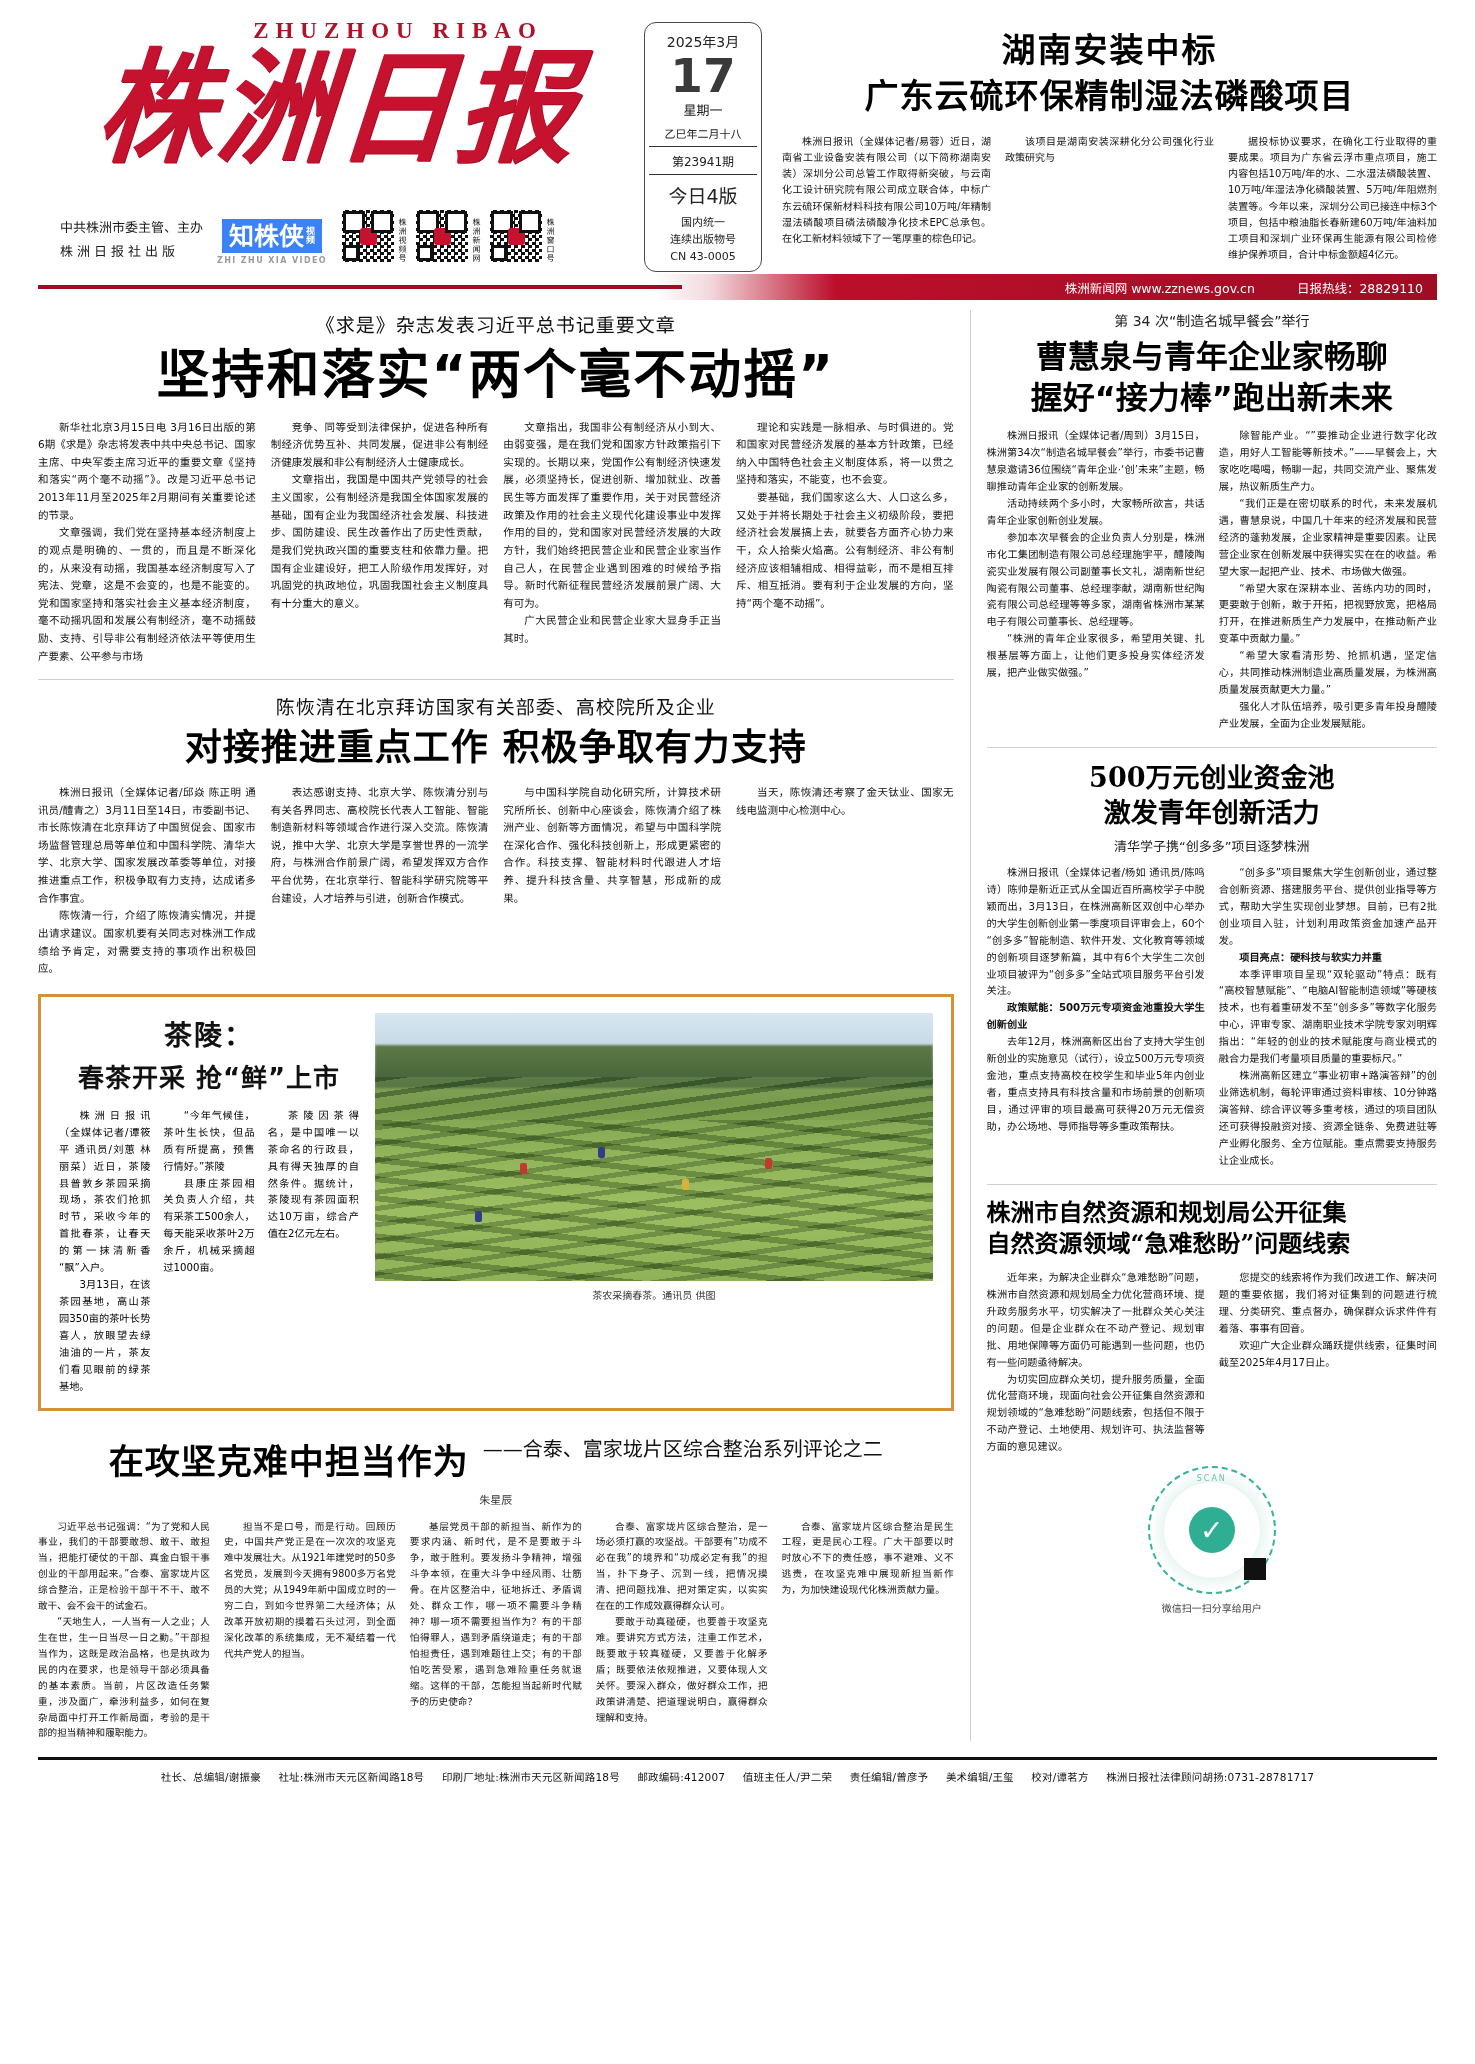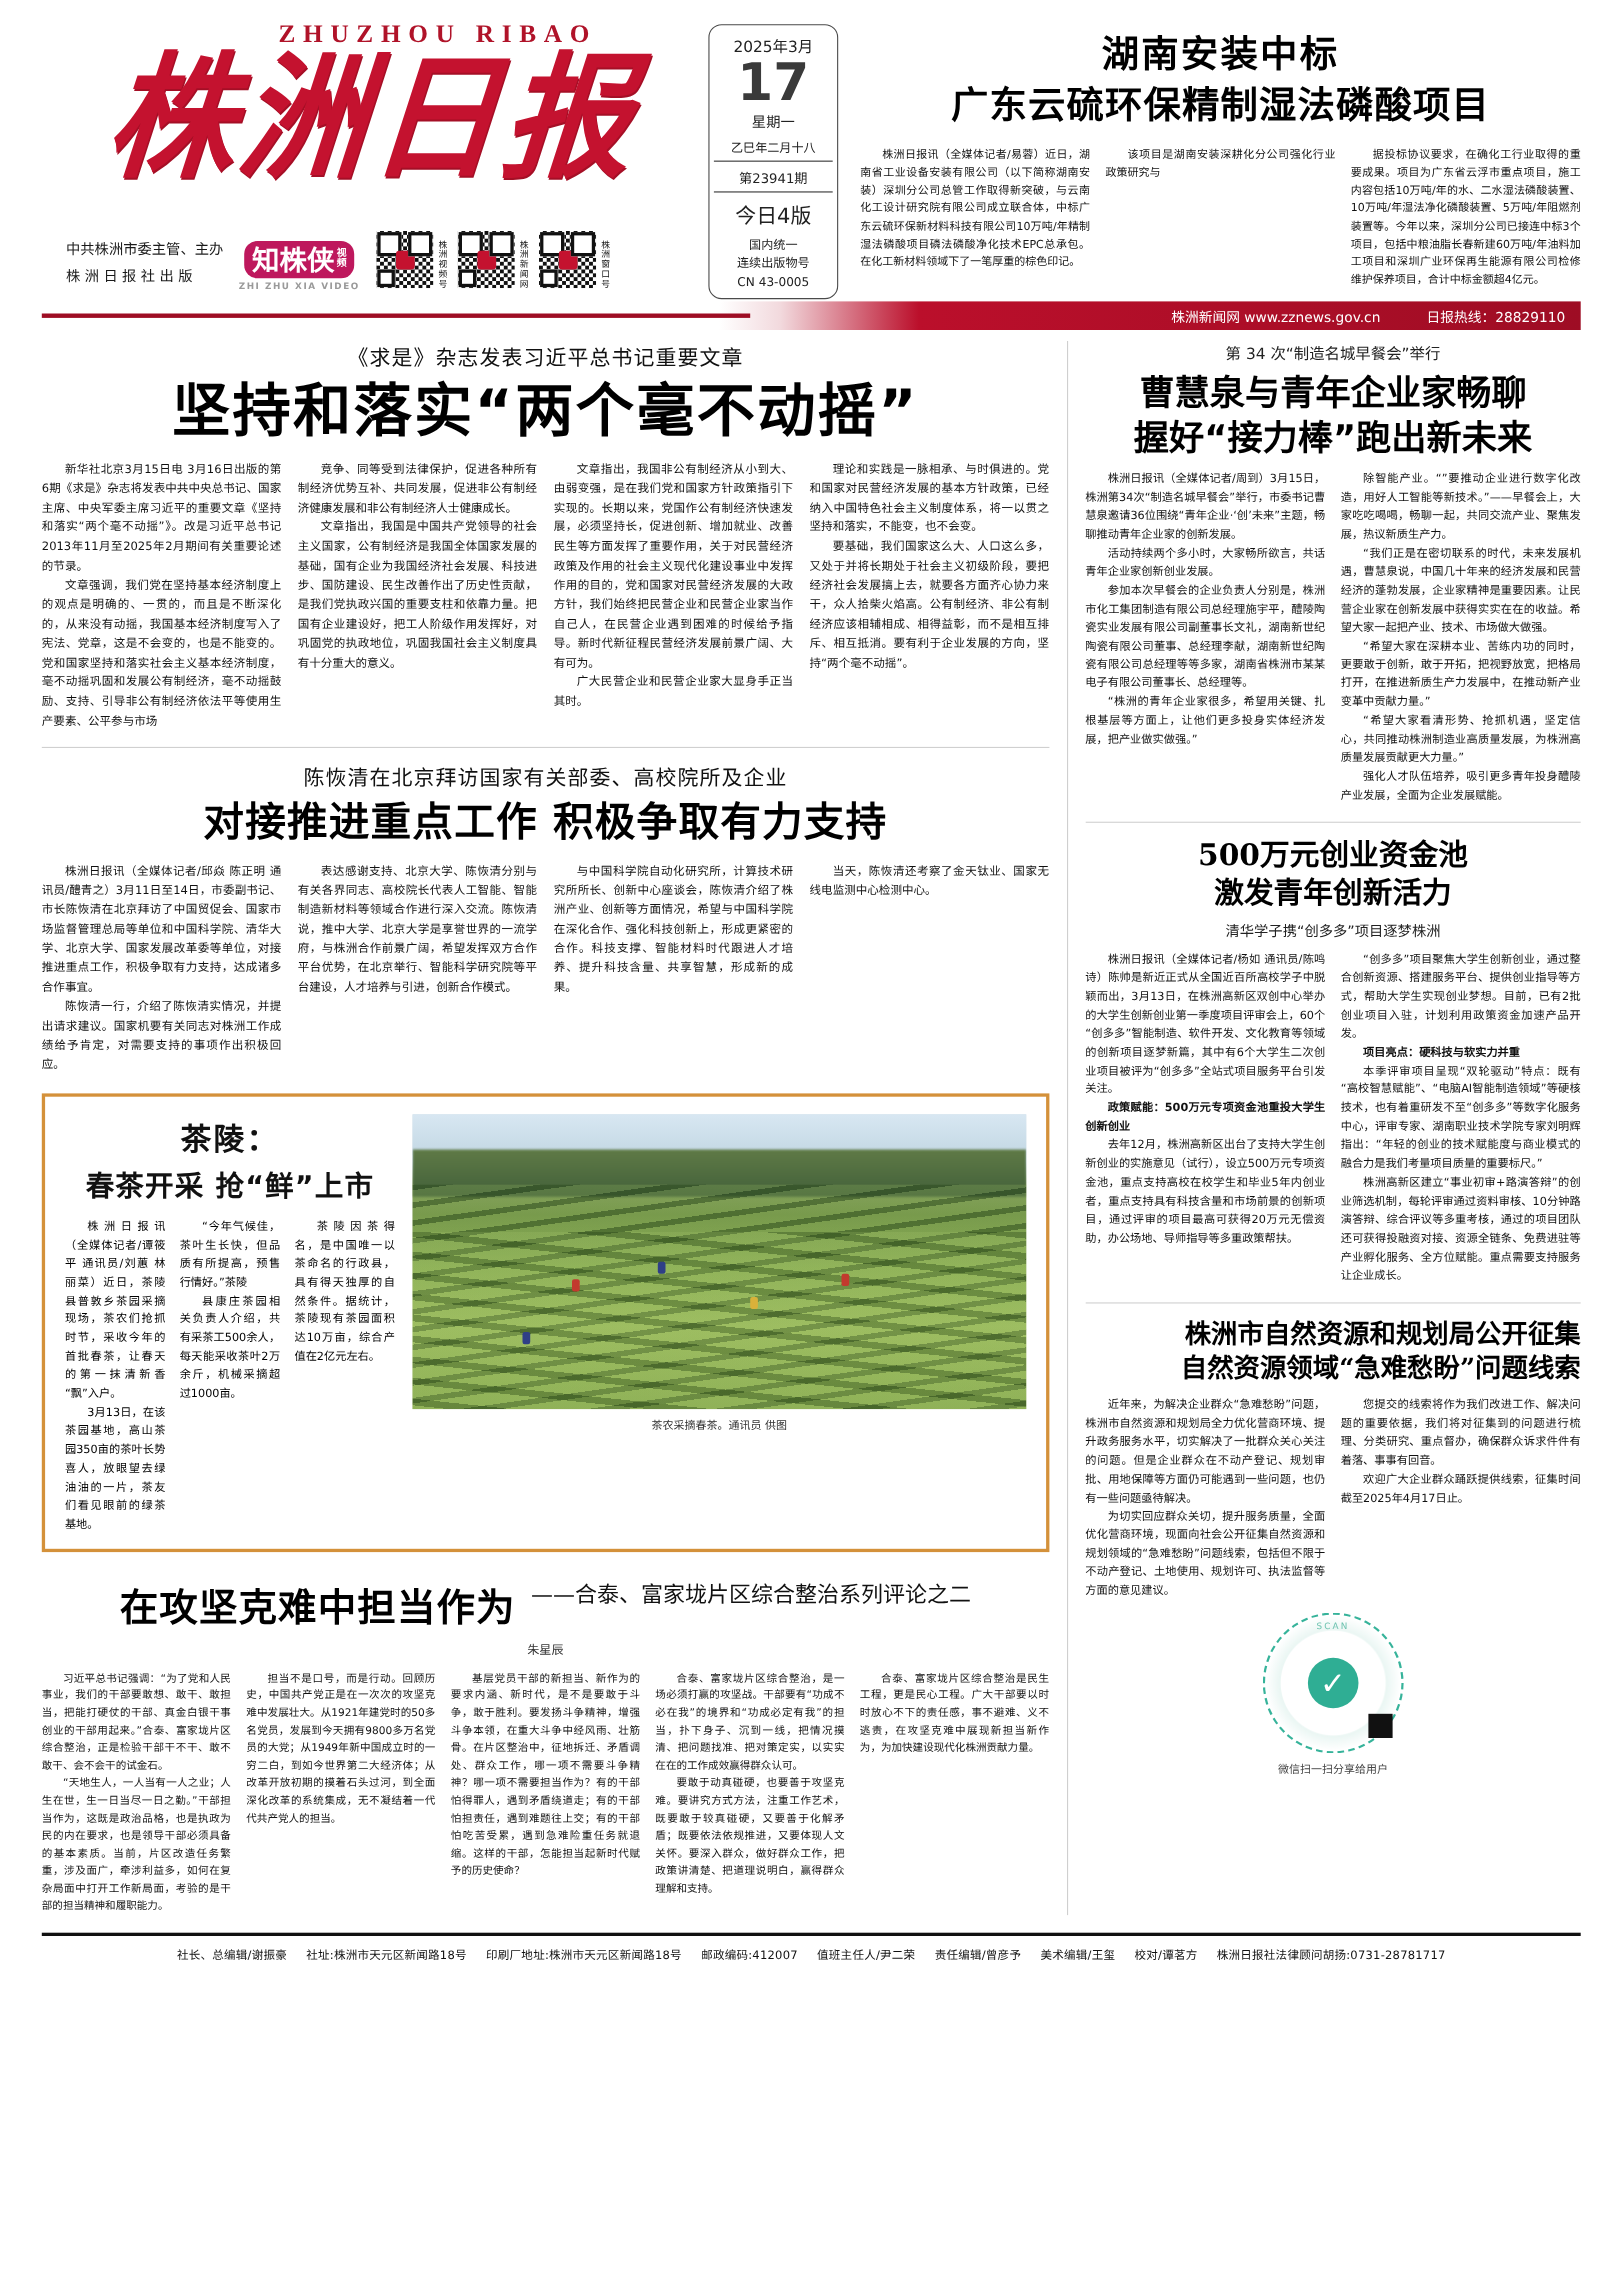--- a/index.html
+++ b/index.html
@@ -26,21 +26,21 @@
     font-size: 116px; letter-spacing: 4px; line-height: 1.18;
     text-align: center; font-style: italic;
     text-shadow: 1px 1px 0 #a50f26;
     transform: skewX(-5deg) scaleY(1.06);
   }
   .brand-meta { display: flex; align-items: flex-end; margin-top: 14px; padding-left: 22px; gap: 14px; }
   .brand-publisher { font-size: 13px; line-height: 1.9; color: #1a1a1a; white-space: nowrap; }
   .brand-publisher div:last-child { letter-spacing: 4px; }
 
   .vlogo {
-    background: #be185d; color: #fff; border-radius: 12px;
+    background: #3b82f6; color: #fff; border-radius: 0;
     padding: 5px 7px 4px 7px; display: flex; align-items: center; gap: 2px; margin-top: 28px;
   }
   .vlogo-main { font-size: 25px; font-weight: 700; letter-spacing: 0px; line-height: 1; }
   .vlogo-side { font-size: 9px; line-height: 1.05; font-weight: 700; }
   .vlogo-wrap { display: flex; flex-direction: column; align-items: center; }
   .vlogo-cap { color: #9a9a9a; font-size: 8px; letter-spacing: 1.4px; margin-top: 3px; font-weight: 700; }
 
   .qr-row { display: flex; gap: 10px; align-items: flex-end; padding-bottom: 2px; }
   .qr-item { display: flex; align-items: flex-end; gap: 2px; }
   .qr-code { width: 54px; height: 54px; background:
@@ -148,21 +148,21 @@
 
   .cols5 { display: flex; gap: 14px; margin-top: 12px; }
   .col5 { flex: 1; font-size: 9.6px; line-height: 1.66; text-align: justify; color: #111; }
   .col5 p { text-indent: 2em; }
 
   
   .rc-block { margin-bottom: 14px; }
   .rc-kicker { text-align: center; font-size: 14px; color: #222; margin-bottom: 7px; }
   .rc-head { text-align: center; font-weight: 700; font-size: 32px; line-height: 1.27; letter-spacing: 0px; color: #000; }
   .rc-head2 { text-align: center; font-weight: 700; font-size: 27px; line-height: 1.3; color: #000; font-family: "DejaVu Serif", serif; }
-  .rc-head3 { text-align: right; font-weight: 700; font-size: 24px; line-height: 1.32; color: #000; font-family: "DejaVu Serif", serif; }
+  .rc-head3 { text-align: left; font-weight: 700; font-size: 24px; line-height: 1.32; color: #000; font-family: "DejaVu Serif", serif; }
   .rc-sub { text-align: center; font-size: 13px; color: #222; margin-top: 6px; }
   .rc-cols { display: flex; gap: 14px; margin-top: 10px; }
   .rc-col { flex: 1; font-size: 10.2px; line-height: 1.66; text-align: justify; color: #111; }
   .rc-col p { text-indent: 2em; }
   .rc-col p.bold-lead { font-weight: 700; text-indent: 2em; }
 
   
   .qr-badge { display: flex; flex-direction: column; align-items: center; margin-top: 10px; }
   .qr-circle {
     width: 128px; height: 128px; border-radius: 50%;

